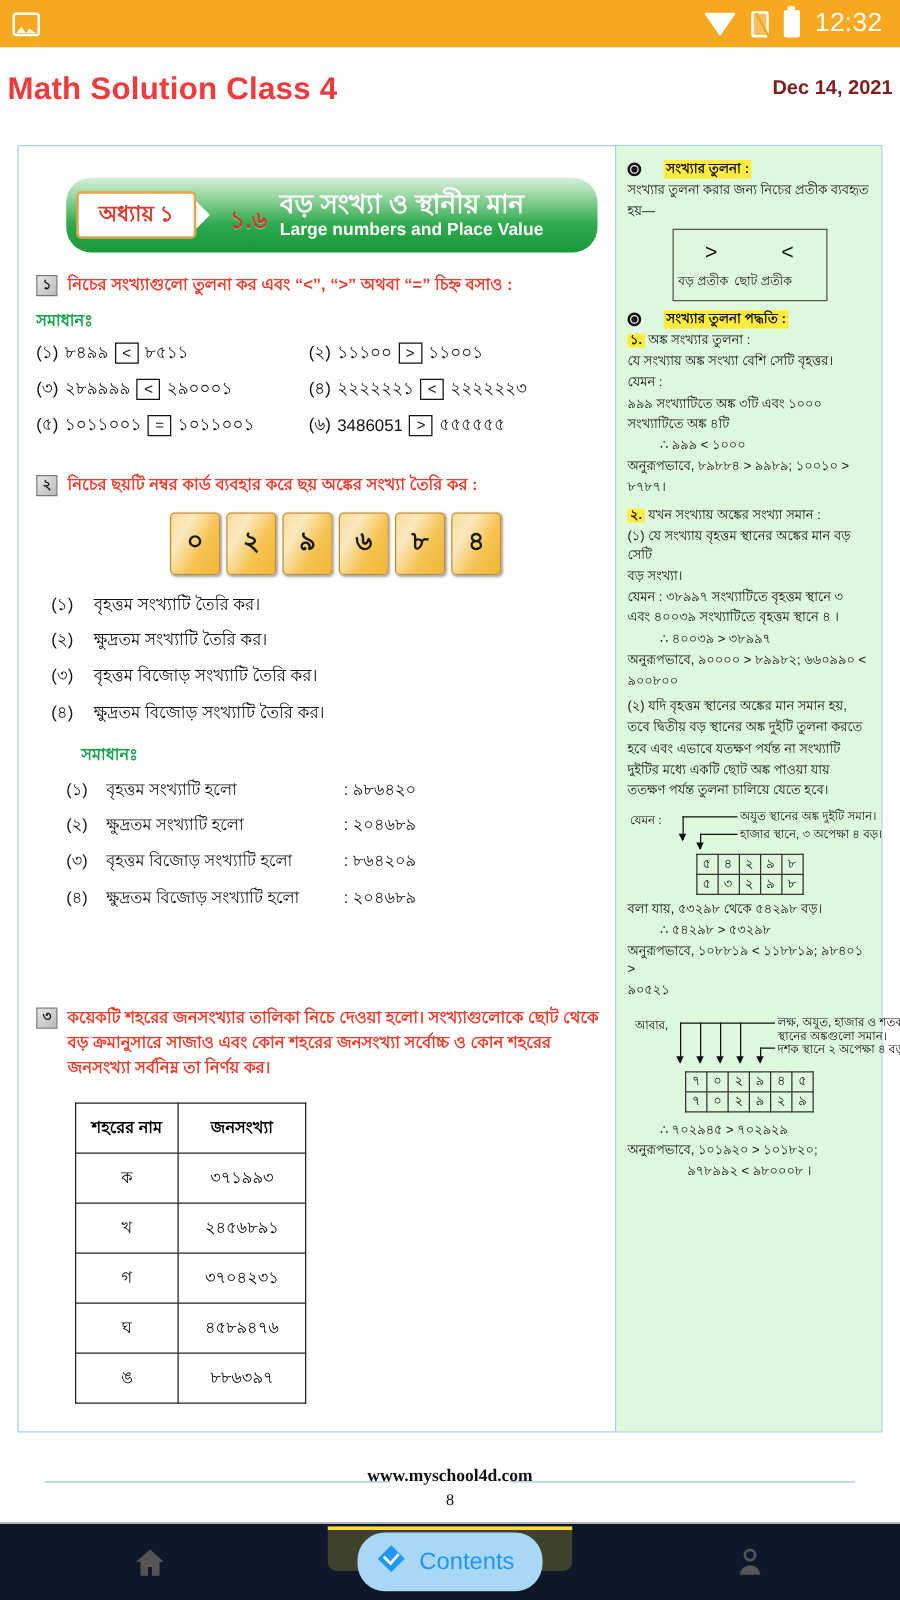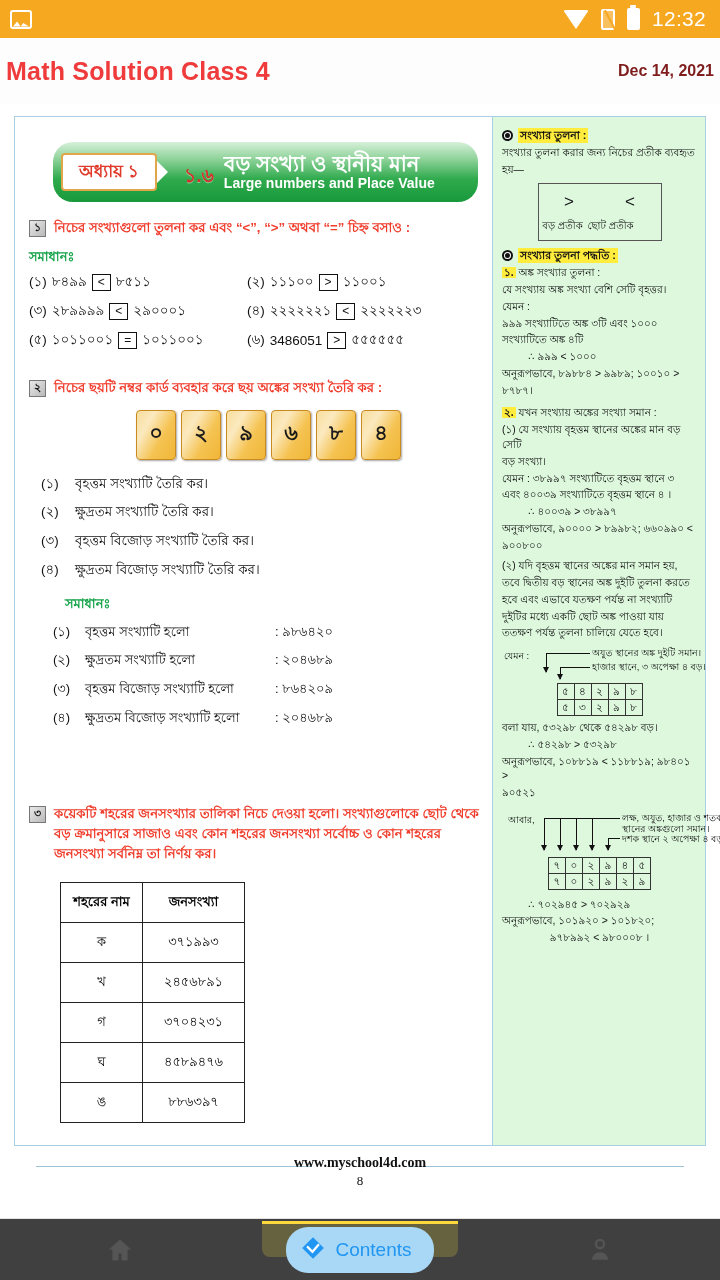--- a/index.html
+++ b/index.html
@@ -146,21 +146,21 @@
   }
   .citytbl th, .citytbl td {
     border: 1px solid #222; padding: 9px 10px; text-align: center; font-weight: normal;
   }
   .citytbl th { font-weight: bold; }
   .citytbl .cname { width: 82px; }
   .citytbl .cpop { width: 102px; }
 
   
   .rhead {
-    display: flex; align-items: center; gap: 5px; margin: 4px 0 3px 0;
+    display: flex; align-items: center; gap: 18px; margin: 4px 0 3px 0;
   }
   .bullet {
     width: 11px; height: 11px; border-radius: 50%; border: 2px solid #111;
     background: #fff; position: relative; flex: 0 0 auto;
   }
   .bullet::after {
     content: ""; position: absolute; inset: 1px; border-radius: 50%; background: #111;
   }
   .hl { background: #ffec3d; font-weight: bold; font-size: 10.8px; padding: 0 2px; }
   .hl-sm { background: #ffec3d; font-weight: bold; padding: 0 2px; }
@@ -187,37 +187,37 @@
   }
   .arrw::after {
     content: ""; position: absolute; bottom: -1px; left: -3px;
     border-left: 3.5px solid transparent; border-right: 3.5px solid transparent;
     border-top: 6px solid #111;
   }
   .lead { position: absolute; height: 1px; background: #111; }
   .anno { position: absolute; font-size: 9.4px; white-space: nowrap; }
 
   
-  .footer { position: relative; margin-top: 3px; height: 44px; padding-left: 22px; }
+  .footer { position: relative; margin-top: 22px; height: 44px; padding-left: 22px; }
   .fline {
     position: absolute; top: 17px; height: 1px; background: #9cc3d8;
   }
   .furl {
     position: absolute; top: 6px; left: 0; right: 0; text-align: center;
     font-family: "Liberation Serif", serif; font-size: 14px; font-weight: bold; color: #111;
   }
   .fpage {
     position: absolute; top: 24px; left: 0; right: 0; text-align: center;
     font-family: "Liberation Serif", serif; font-size: 13px; color: #111;
   }
 
   
   .bottomnav {
     position: absolute; left: 0; right: 0; bottom: 0; height: 62px;
-    background: #404040; border-top: 1px solid #e3e3e3;
+    background: #0f172a; border-top: 1px solid #e3e3e3;
     display: flex; align-items: center;
   }
   .navcell { flex: 1; display: flex; align-items: center; justify-content: center; }
   .watermark {
     position: absolute; left: 50%; transform: translateX(-50%); top: 2px;
     width: 196px; height: 36px; background: rgba(255,236,61,.20);
     border-top: 3px solid #ffd83d; border-radius: 0 0 8px 8px;
     font-size: 12px; color: rgba(200,140,60,.45); text-align: center;
     line-height: 34px; overflow: hidden;
   }

